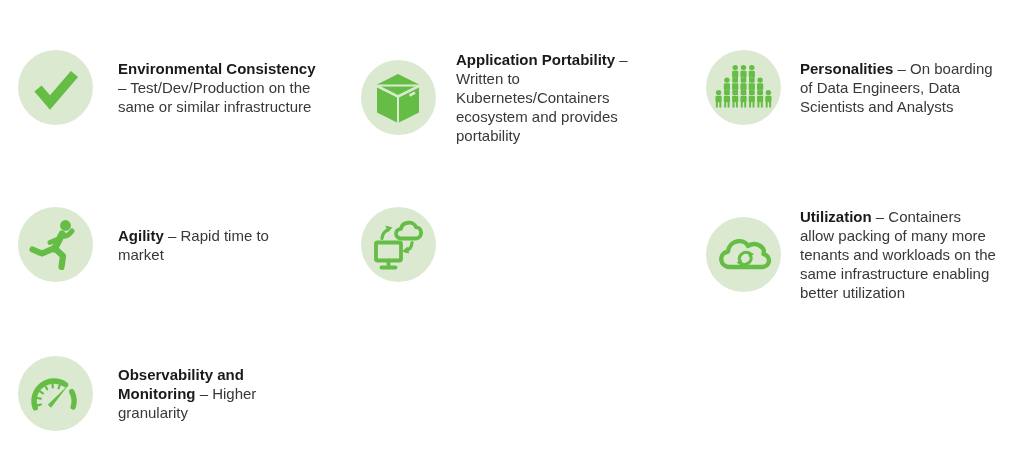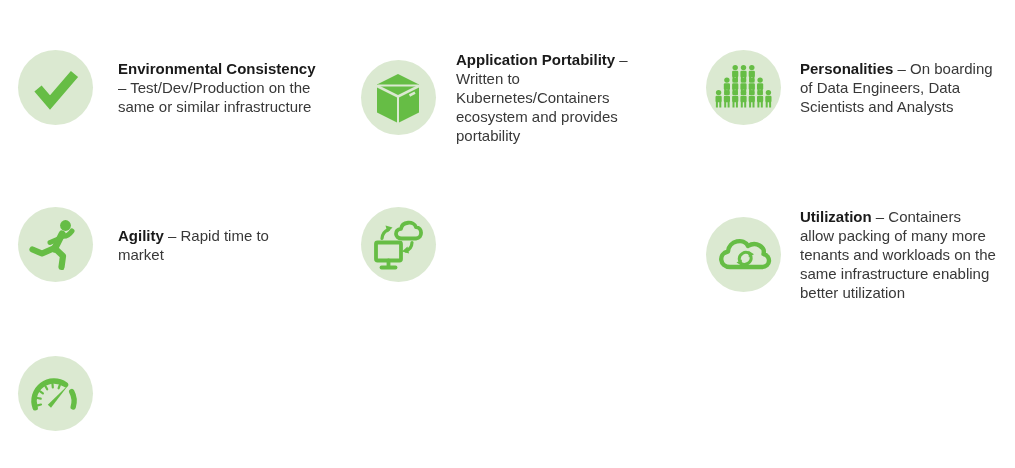--- a/index.html
+++ b/index.html
@@ -192,15 +192,19 @@
           <path d="M23 48.5 L19.6 49.4"></path>
           <path d="M22.7 42.7 L19.3 42"></path>
           <path d="M24.9 37.3 L22.1 35.3"></path>
           <path d="M29.2 33.3 L27.5 30.3"></path>
           <path d="M34.8 31.5 L34.5 28.1"></path>
           <path d="M40.6 32.3 L41.8 29"></path>
         </g>
         <polygon class="fg" points="29.8,48.8 51,28.2 33,51.8"></polygon>
       </svg>
     </div>
+    <div class="text">
+      <span class="t">Observability and Monitoring</span>
+      <span class="d">– Higher granularity</span>
+    </div>
   </div>
 
 </div>
 
 </body></html>

